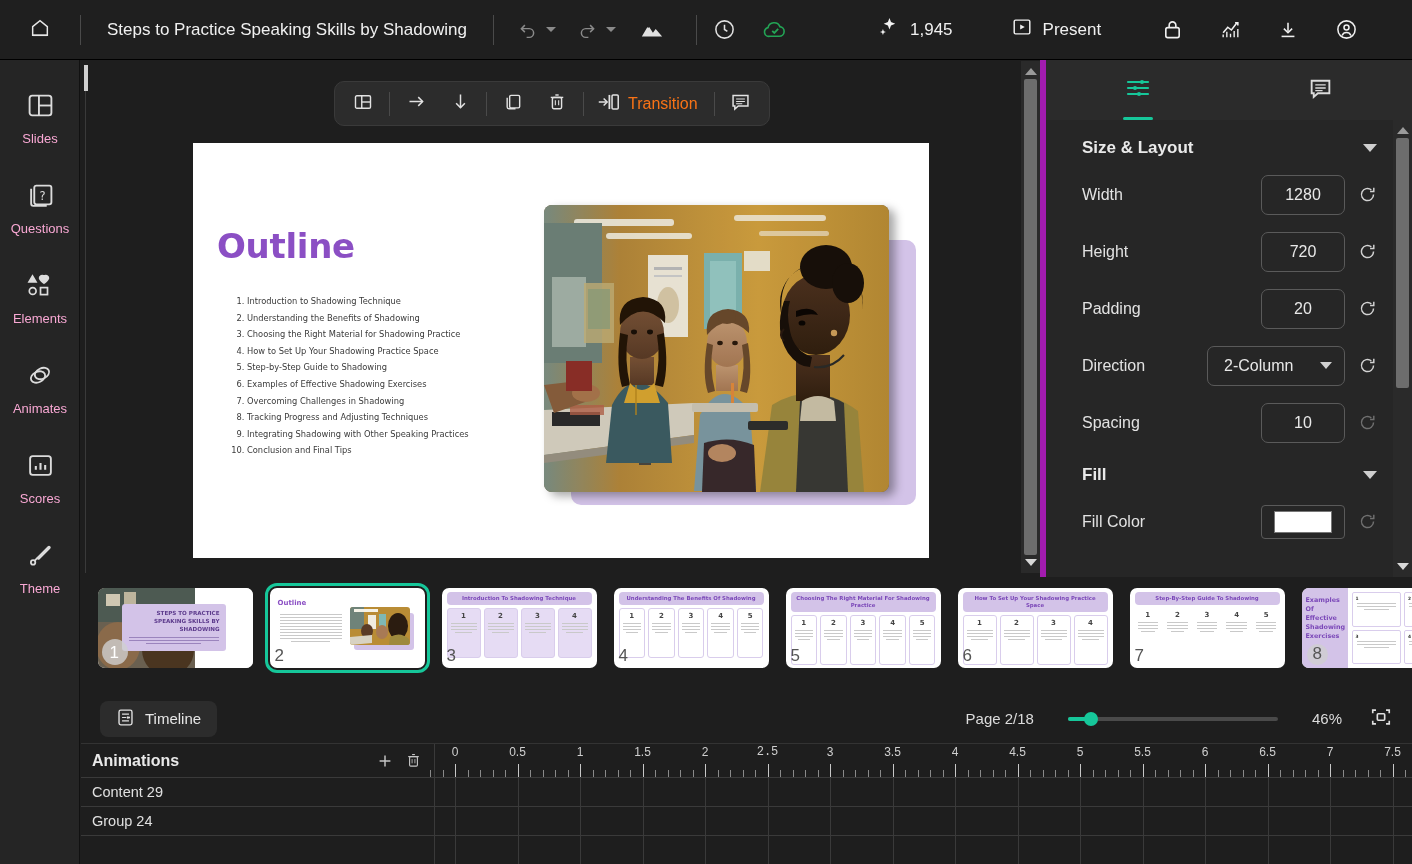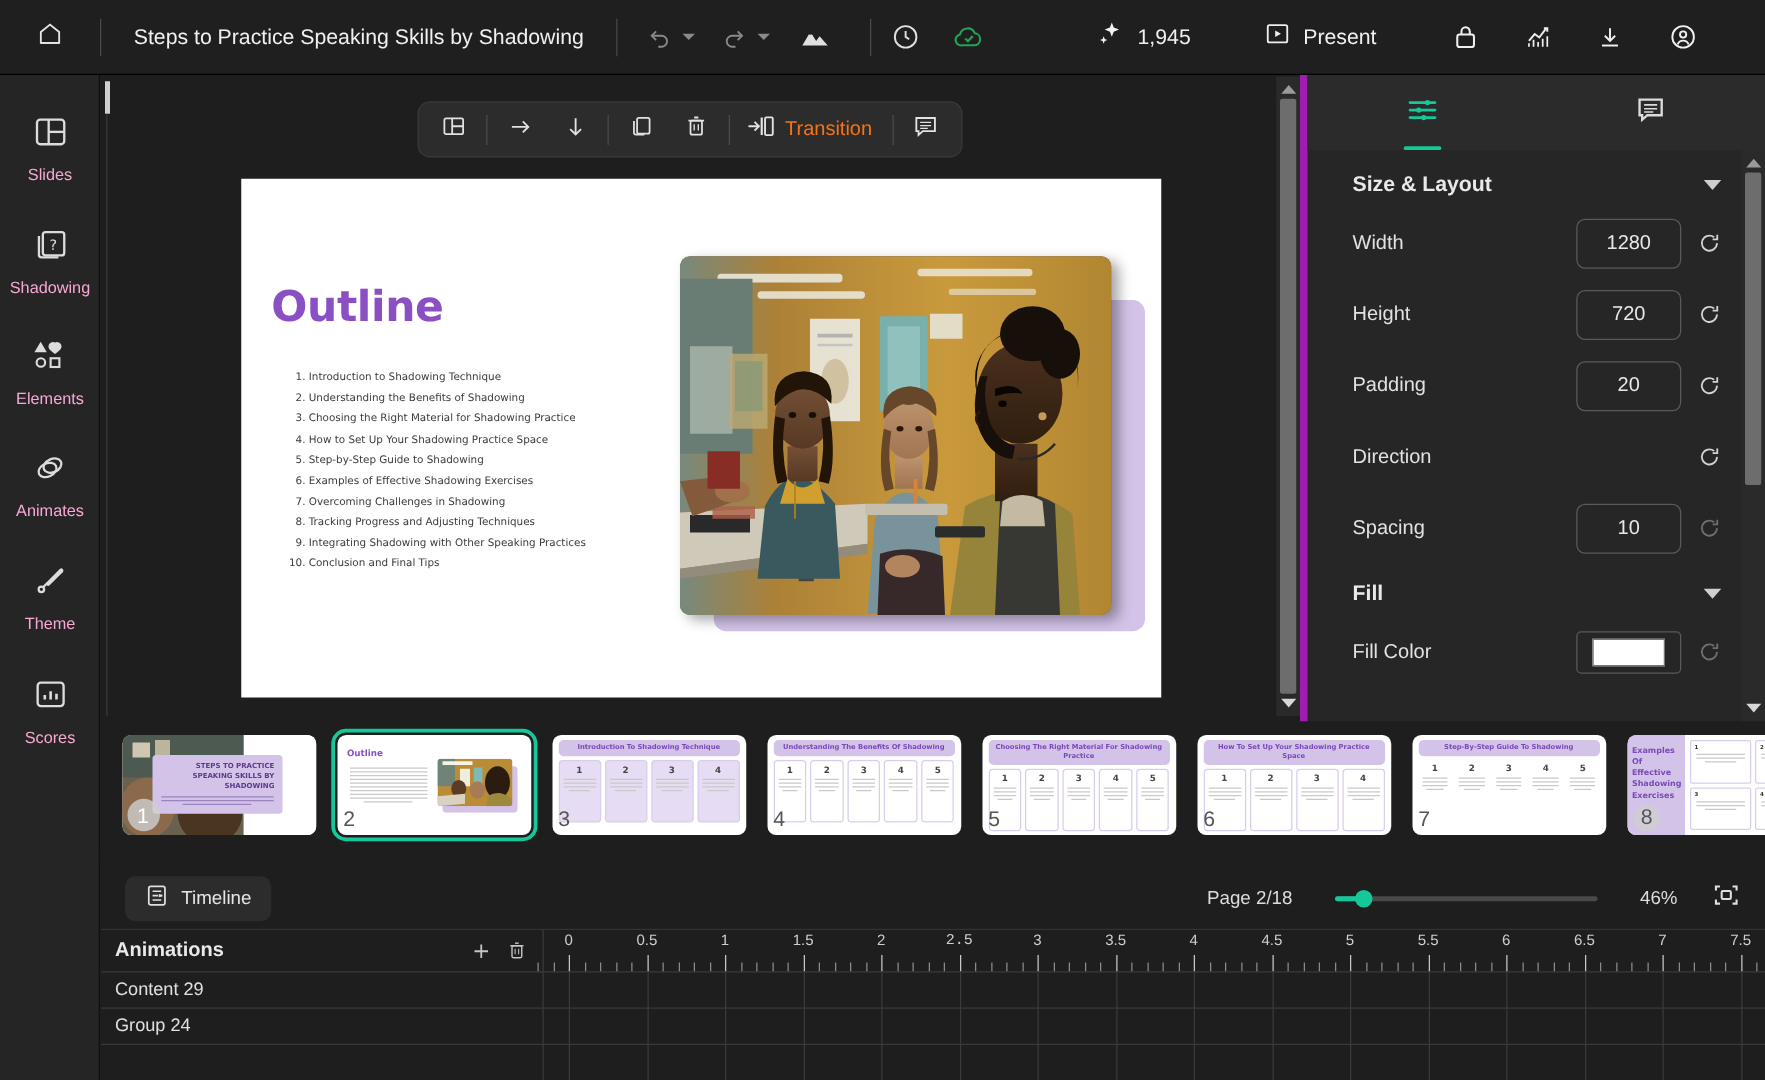--- a/index.html
+++ b/index.html
@@ -326,21 +326,21 @@
       <span class="rail-label">Slides</span>
     </div>
     <div class="rail-item">
       <span>
         <svg width="27" height="27" viewBox="0 0 26 26" fill="none" stroke="#dcdcdc" stroke-width="1.8">
           <rect x="7" y="3.5" width="16.5" height="18" rx="2"></rect>
           <path d="M4 6.5v14.5a2 2 0 0 0 2 2h13"></path>
           <text x="15" y="17" font-size="11" fill="#dcdcdc" stroke="none" text-anchor="middle" font-family="DejaVu Sans">?</text>
         </svg>
       </span>
-      <span class="rail-label">Shadowing</span>
+      <span class="rail-label">Questions</span>
     </div>
     <div class="rail-item">
       <span>
         <svg width="28" height="26" viewBox="0 0 28 26" fill="none" stroke="#dcdcdc" stroke-width="1.7">
           <path d="M6.5 3 L10 9 H3z" fill="#dcdcdc"></path>
           <path d="M18 3.3c1.6-1.6 4.4-.4 4.4 1.8 0 2-2.6 3.6-4.4 5-1.8-1.4-4.4-3-4.4-5 0-2.2 2.8-3.4 4.4-1.8z" fill="#dcdcdc"></path>
           <circle cx="6.7" cy="18" r="3.4"></circle>
           <rect x="14.5" y="14.6" width="7" height="7"></rect>
         </svg>
       </span>
@@ -350,36 +350,36 @@
       <span>
         <svg width="28" height="26" viewBox="0 0 28 26" fill="none" stroke="#dcdcdc" stroke-width="1.8">
           <ellipse cx="16" cy="10.5" rx="7.5" ry="5.3" transform="rotate(-25 16 10.5)"></ellipse>
           <ellipse cx="12" cy="14" rx="7.5" ry="5.3" transform="rotate(-25 12 14)"></ellipse>
         </svg>
       </span>
       <span class="rail-label">Animates</span>
     </div>
     <div class="rail-item">
       <span>
+        <svg width="27" height="27" viewBox="0 0 26 26" fill="none" stroke="#dcdcdc" stroke-width="1.8">
+          <rect x="3" y="4" width="20" height="18" rx="2.5"></rect>
+          <path d="M8.5 17v-3.5M13 17v-6.5M17.5 17v-4.5" stroke-width="2"></path>
+        </svg>
+      </span>
+      <span class="rail-label">Scores</span>
+    </div>
+    <div class="rail-item">
+      <span>
         <svg width="27" height="26" viewBox="0 0 26 26" fill="none" stroke="#dcdcdc" stroke-width="1.8">
           <path d="M21.5 4.5 11 15" stroke-width="3.4" stroke-linecap="round"></path>
           <path d="M10.4 14.4 7 17.8"></path>
           <circle cx="5.6" cy="19.4" r="2.2"></circle>
         </svg>
       </span>
       <span class="rail-label">Theme</span>
-    </div>
-    <div class="rail-item">
-      <span>
-        <svg width="27" height="27" viewBox="0 0 26 26" fill="none" stroke="#dcdcdc" stroke-width="1.8">
-          <rect x="3" y="4" width="20" height="18" rx="2.5"></rect>
-          <path d="M8.5 17v-3.5M13 17v-6.5M17.5 17v-4.5" stroke-width="2"></path>
-        </svg>
-      </span>
-      <span class="rail-label">Scores</span>
     </div>
   </div>
 
   <div class="canvas-wrap">
 
     <div class="canvas-left-thumb"></div>
     <div class="canvas-left-track"></div>
 
     <div class="float-toolbar">
       <div class="ft-btn">
@@ -640,20 +640,24 @@
         <span class="reset-ic">
           <svg width="19" height="19" viewBox="0 0 22 22" fill="none" stroke="#d2d2d2" stroke-width="1.7">
             <path d="M18 11a7 7 0 1 1-2.6-5.4"></path>
               <path d="M18.3 3.2v4.3h-4.3"></path>
           </svg>
         </span>
       </div>
 
       <div class="rp-row">
         <span class="rp-label">Direction</span>
+        <div class="rp-select">
+          <span>2-Column</span>
+          <span class="sel-caret"></span>
+        </div>
         <span class="reset-ic">
           <svg width="19" height="19" viewBox="0 0 22 22" fill="none" stroke="#d2d2d2" stroke-width="1.7">
             <path d="M18 11a7 7 0 1 1-2.6-5.4"></path>
               <path d="M18.3 3.2v4.3h-4.3"></path>
           </svg>
         </span>
       </div>
 
       <div class="rp-row">
         <span class="rp-label">Spacing</span>

